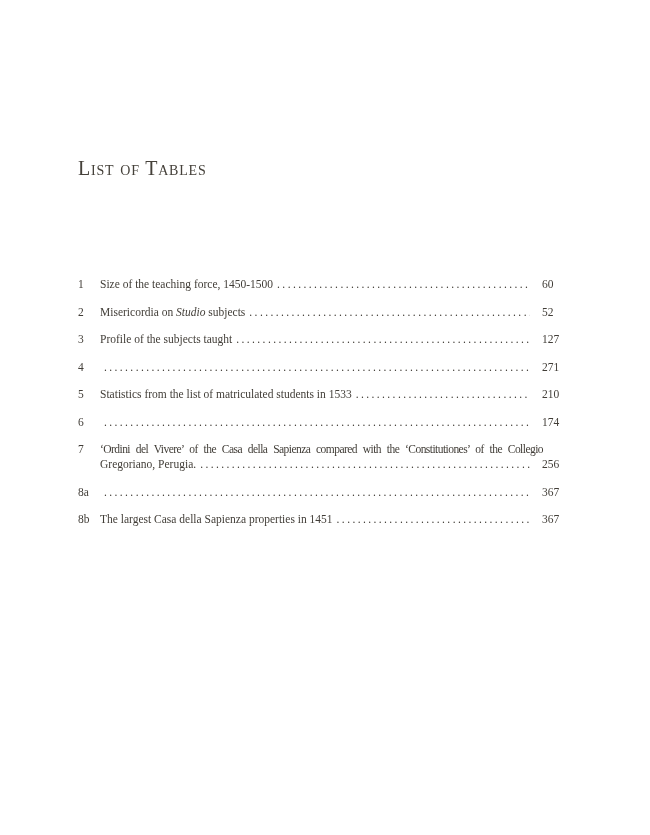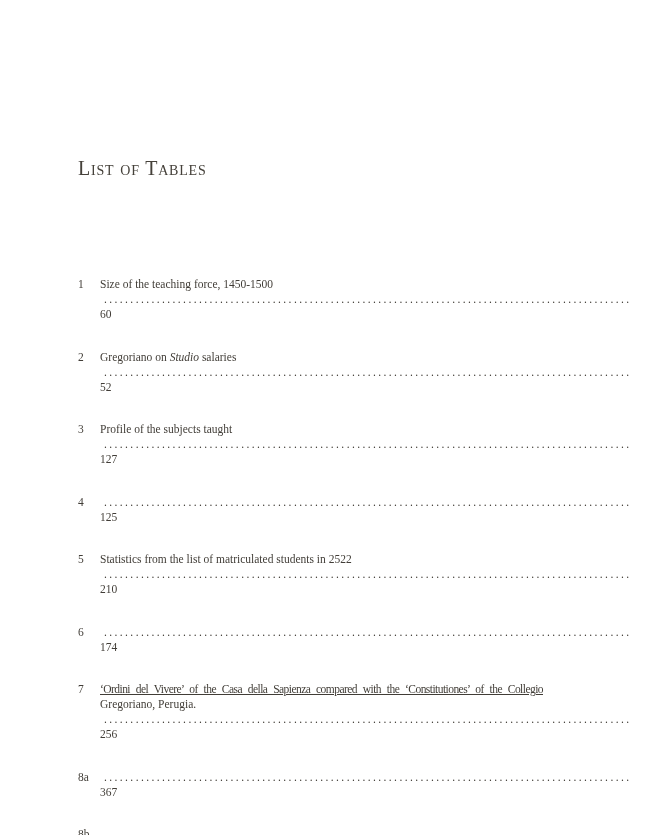--- a/index.html
+++ b/index.html
@@ -43,50 +43,48 @@
   .num {
     flex: 0 0 22px;
   }
   .entry-body {
     flex: 1 1 auto;
     min-width: 0;
   }
   .line {
     display: flex;
     align-items: baseline;
-    flex-direction: column;
   }
   .title {
     white-space: nowrap;
     flex: 0 0 auto;
   }
   .leader {
     flex: 1 1 auto;
     overflow: hidden;
     white-space: nowrap;
     margin-right: 12px;
     padding-left: 4px;
     min-width: 10px;
   }
   .leader::after {
     content: "....................................................................................................";
     letter-spacing: 2.4px;
   }
   .pagenum {
     flex: 0 0 30px;
-    text-align: center;
+    text-align: left;
   }
   .line1 {
     width: 443px;
     text-align: justify;
     text-align-last: justify;
     letter-spacing: -0.55px;
     word-spacing: 0.2px;
     white-space: normal;
-    text-decoration: underline;
   }
 </style>
 </head>
 <body>
 
 <div class="page">
   <div class="heading">List of Tables</div>
   <div class="toc">
       <div class="row">
         <span class="num">1</span>
@@ -95,50 +93,50 @@
             <span class="title"><span>Size of the teaching force, 1450-1500</span></span>
             <span class="leader"></span>
             <span class="pagenum">60</span>
           </div>
         </div>
       </div>
       <div class="row">
         <span class="num">2</span>
         <div class="entry-body">
           <div class="line">
-            <span class="title"><span>Gregoriano on </span><i>Studio</i><span> salaries</span></span>
+            <span class="title"><span>Misericordia on </span><i>Studio</i><span> subjects</span></span>
             <span class="leader"></span>
             <span class="pagenum">52</span>
           </div>
         </div>
       </div>
       <div class="row">
         <span class="num">3</span>
         <div class="entry-body">
           <div class="line">
             <span class="title"><span>Profile of the subjects taught</span></span>
             <span class="leader"></span>
             <span class="pagenum">127</span>
           </div>
         </div>
       </div>
       <div class="row">
         <span class="num">4</span>
         <div class="entry-body">
           <div class="line">
             <span class="leader"></span>
-            <span class="pagenum">125</span>
+            <span class="pagenum">271</span>
           </div>
         </div>
       </div>
       <div class="row">
         <span class="num">5</span>
         <div class="entry-body">
           <div class="line">
-            <span class="title"><span>Statistics from the list of matriculated students in 2522</span></span>
+            <span class="title"><span>Statistics from the list of matriculated students in 1533</span></span>
             <span class="leader"></span>
             <span class="pagenum">210</span>
           </div>
         </div>
       </div>
       <div class="row">
         <span class="num">6</span>
         <div class="entry-body">
           <div class="line">
             <span class="leader"></span>
@@ -163,19 +161,20 @@
           <div class="line">
             <span class="leader"></span>
             <span class="pagenum">367</span>
           </div>
         </div>
       </div>
       <div class="row">
         <span class="num">8b</span>
         <div class="entry-body">
           <div class="line">
+            <span class="title"><span>The largest Casa della Sapienza properties in 1451</span></span>
             <span class="leader"></span>
             <span class="pagenum">367</span>
           </div>
         </div>
       </div>
     </div>
 </div>
 
 </body></html>

